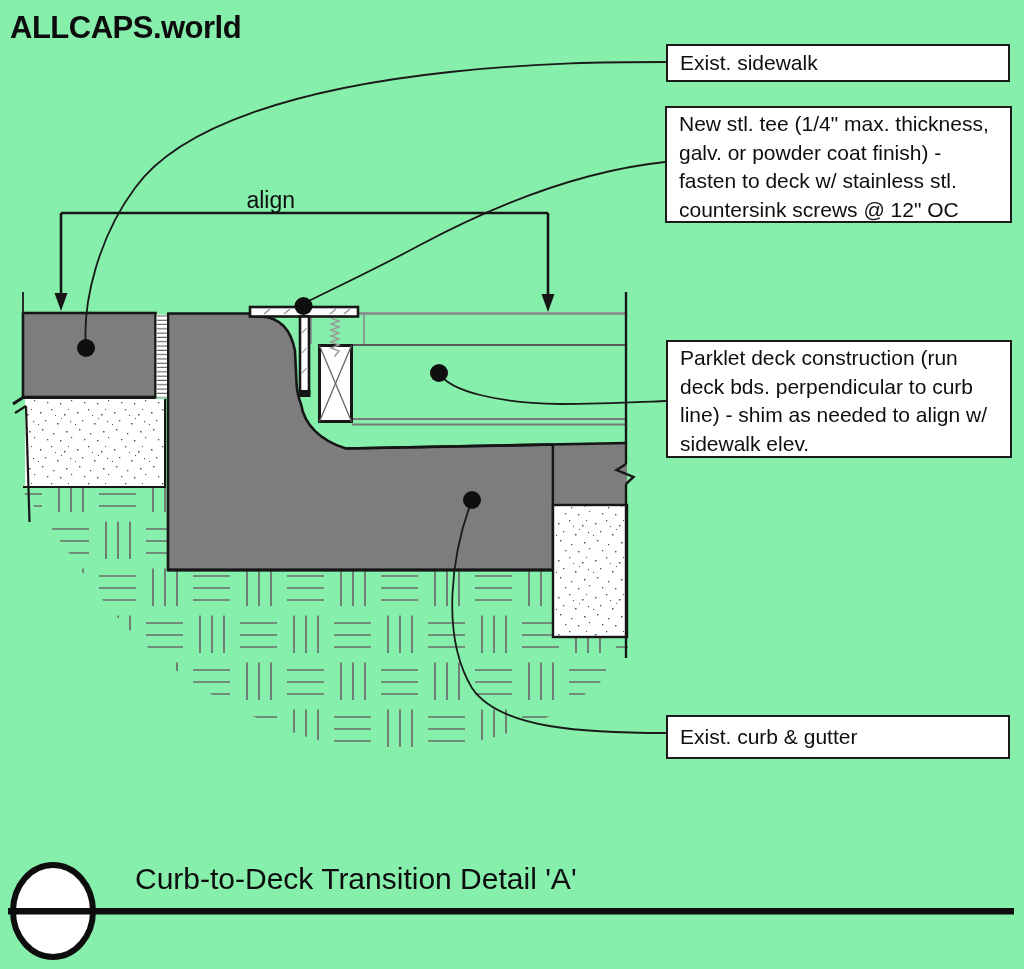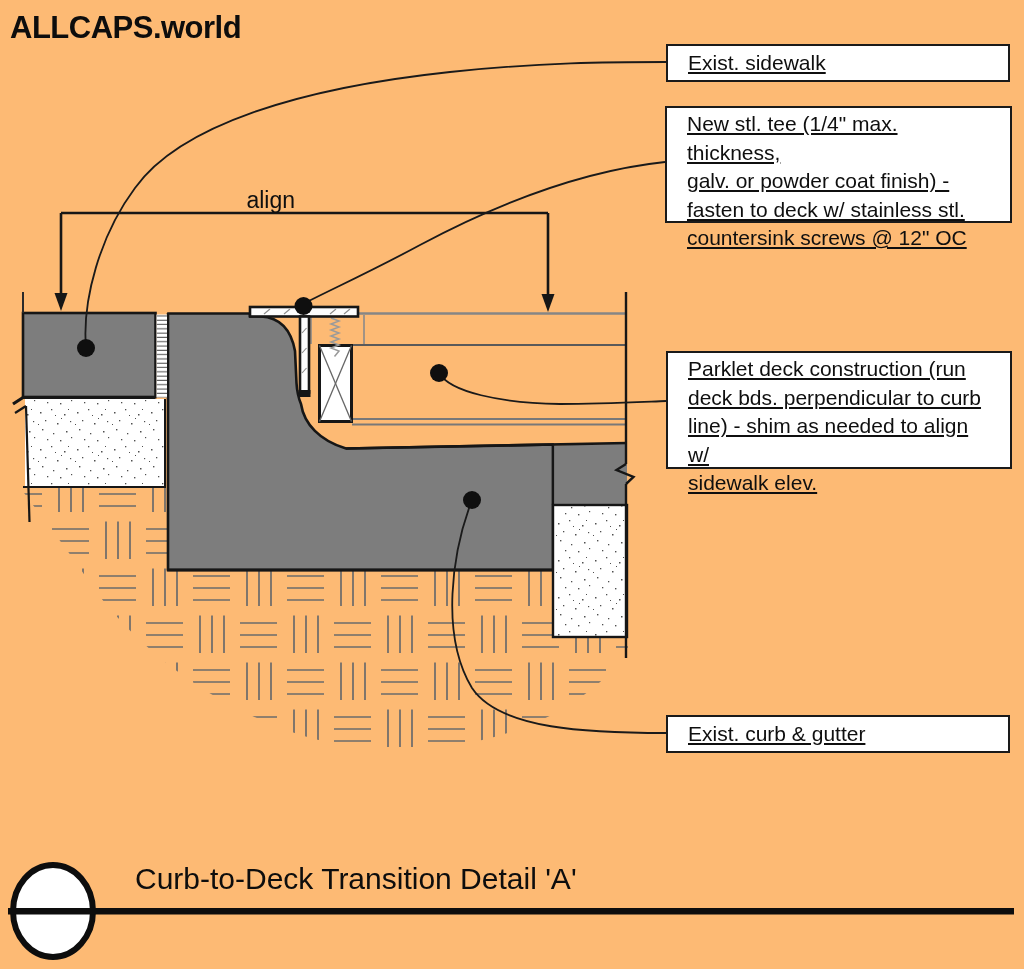--- a/index.html
+++ b/index.html
@@ -1,27 +1,27 @@
 <!DOCTYPE html>
 <html><head>
 <meta charset="utf-8">
 <style>
   html,body{margin:0;padding:0;background:#fff;}
-  .page{position:relative;width:1024px;height:969px;background:#fdba74;overflow:hidden;
+  .page{position:relative;width:1024px;height:969px;background:#86efac;overflow:hidden;
         font-family:"Liberation Sans",sans-serif;color:#111;}
   .logo{position:absolute;left:10px;top:10px;font-size:31px;font-weight:800;
         letter-spacing:-0.5px;color:#0d0d0d;}
   .drawing-svg{position:absolute;left:0;top:0;}
   .callout{position:absolute;box-sizing:border-box;border:2.2px solid #1a1a1a;background:#fff;
-           font-size:21px;line-height:28.5px;padding:2px 20px;white-space:pre-line;color:#0f0f0f;text-decoration:underline;}
+           font-size:21px;line-height:28.5px;padding:2px 12px;white-space:pre-line;color:#0f0f0f;}
   .callout.single{display:flex;align-items:center;}
   .box-sidewalk{left:666px;top:44px;width:344px;height:38px;}
   .box-tee{left:665px;top:106px;width:347px;height:117px;}
-  .box-deck{left:666px;top:351px;width:346px;height:118px;}
-  .box-curb{left:666px;top:715px;width:344px;height:38px;}
+  .box-deck{left:666px;top:340px;width:346px;height:118px;}
+  .box-curb{left:666px;top:715px;width:344px;height:44px;}
   .align-label{position:absolute;left:205px;top:187px;width:90px;text-align:right;
                font-size:23px;color:#0f0f0f;}
   .detail-title{position:absolute;left:135px;top:862px;font-size:30px;color:#0d0d0d;
                 white-space:nowrap;}
 </style>
 </head>
 <body>
 
 <div class="page">
 

